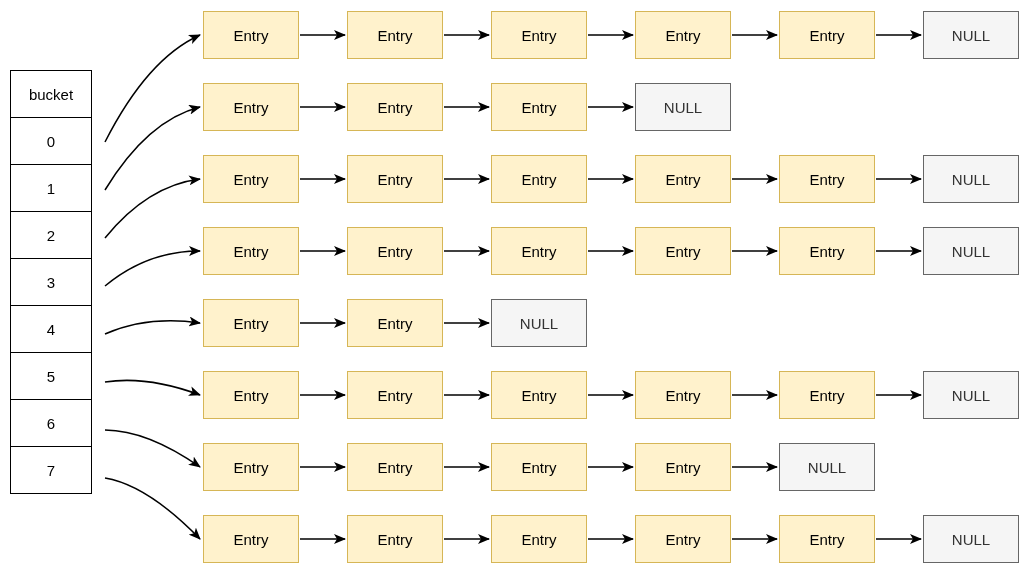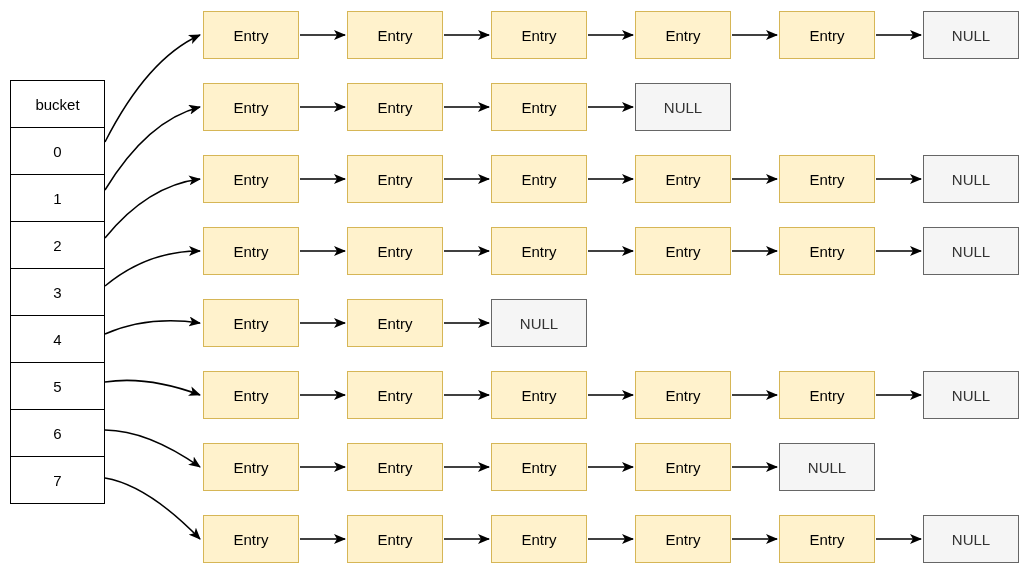--- a/index.html
+++ b/index.html
@@ -95,21 +95,21 @@
       <path d="M588,467 L633,467" fill="none" stroke="#000000" stroke-width="1.5" marker-end="url(#arrowhead)"></path>
       <path d="M732,467 L777,467" fill="none" stroke="#000000" stroke-width="1.5" marker-end="url(#arrowhead)"></path>
       <path d="M105,430 Q147.5,430.36 200,467" fill="none" stroke="#000000" stroke-width="1.5" marker-end="url(#arrowhead)"></path>
       <path d="M300,539 L345,539" fill="none" stroke="#000000" stroke-width="1.5" marker-end="url(#arrowhead)"></path>
       <path d="M444,539 L489,539" fill="none" stroke="#000000" stroke-width="1.5" marker-end="url(#arrowhead)"></path>
       <path d="M588,539 L633,539" fill="none" stroke="#000000" stroke-width="1.5" marker-end="url(#arrowhead)"></path>
       <path d="M732,539 L777,539" fill="none" stroke="#000000" stroke-width="1.5" marker-end="url(#arrowhead)"></path>
       <path d="M876,539 L921,539" fill="none" stroke="#000000" stroke-width="1.5" marker-end="url(#arrowhead)"></path>
       <path d="M105,478 Q147.5,485.08 200,539" fill="none" stroke="#000000" stroke-width="1.5" marker-end="url(#arrowhead)"></path>
     </svg>
-  <div id="bucket-table" class="bucket-table" style="left: 10px; top: 80px; width: 95px;">
+  <div id="bucket-table" class="bucket-table" style="left: 10px; top: 70px; width: 82px;">
       <div class="bucket-cell" style="height: 48px; border-color: rgb(0, 0, 0);">bucket</div>
       <div class="bucket-cell" style="height: 48px; border-color: rgb(0, 0, 0);">0</div>
       <div class="bucket-cell" style="height: 48px; border-color: rgb(0, 0, 0);">1</div>
       <div class="bucket-cell" style="height: 48px; border-color: rgb(0, 0, 0);">2</div>
       <div class="bucket-cell" style="height: 48px; border-color: rgb(0, 0, 0);">3</div>
       <div class="bucket-cell" style="height: 48px; border-color: rgb(0, 0, 0);">4</div>
       <div class="bucket-cell" style="height: 48px; border-color: rgb(0, 0, 0);">5</div>
       <div class="bucket-cell" style="height: 48px; border-color: rgb(0, 0, 0);">6</div>
       <div class="bucket-cell" style="height: 48px; border-color: rgb(0, 0, 0);">7</div>
     </div>

